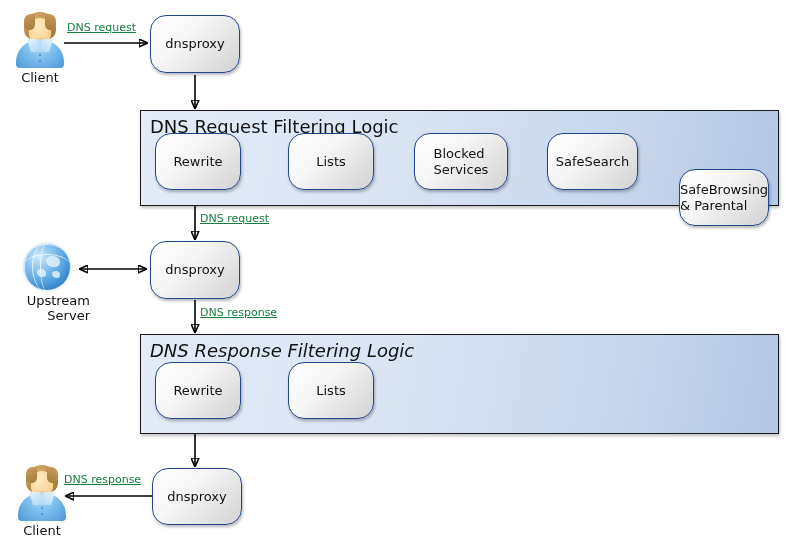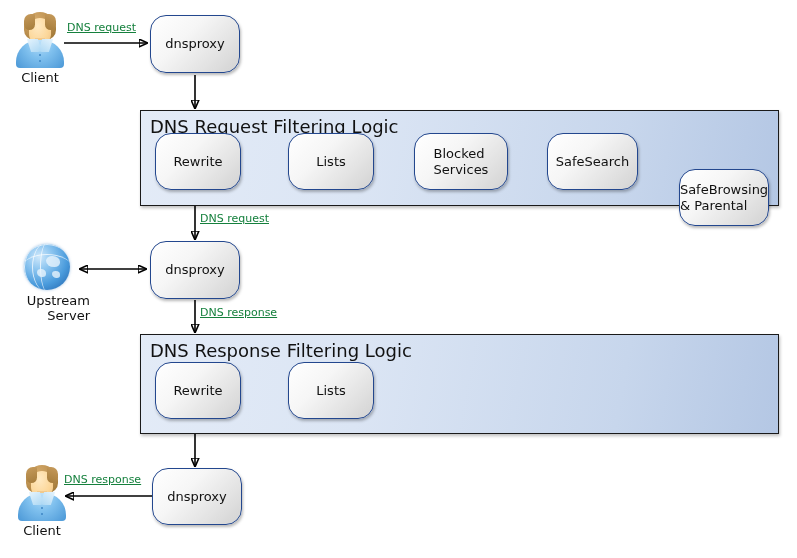--- a/index.html
+++ b/index.html
@@ -305,21 +305,21 @@
     </div>
   </div>
   <div class="actor-label" style="left:4px; top:293px; width:86px;text-align:right;">Upstream
 Server</div>
 
 
   <div class="node" style="left:150px; top:241px; width:90px; height:58px;">dnsproxy</div>
 
   <div class="edge-label" style="left:200px; top:305px; width:140px; text-align:left;">DNS response</div>
 
-  <div class="group" style="left:140px; top:334px; width:639px; height:100px;">
+  <div class="group" style="left:140px; top:334px; width:639px; height:100px;font-style:italic;">
     <div class="group-title">DNS Response Filtering Logic</div>
   </div>
 
   <div class="node" style="left:155px; top:362px; width:86px; height:57px;">Rewrite</div>
   <div class="node" style="left:288px; top:362px; width:86px; height:57px;">Lists</div>
 
   <div class="node" style="left:152px; top:468px; width:90px; height:57px;">dnsproxy</div>
 
   <div class="actor" style="left:16px; top:465px;">
     <div class="person">

